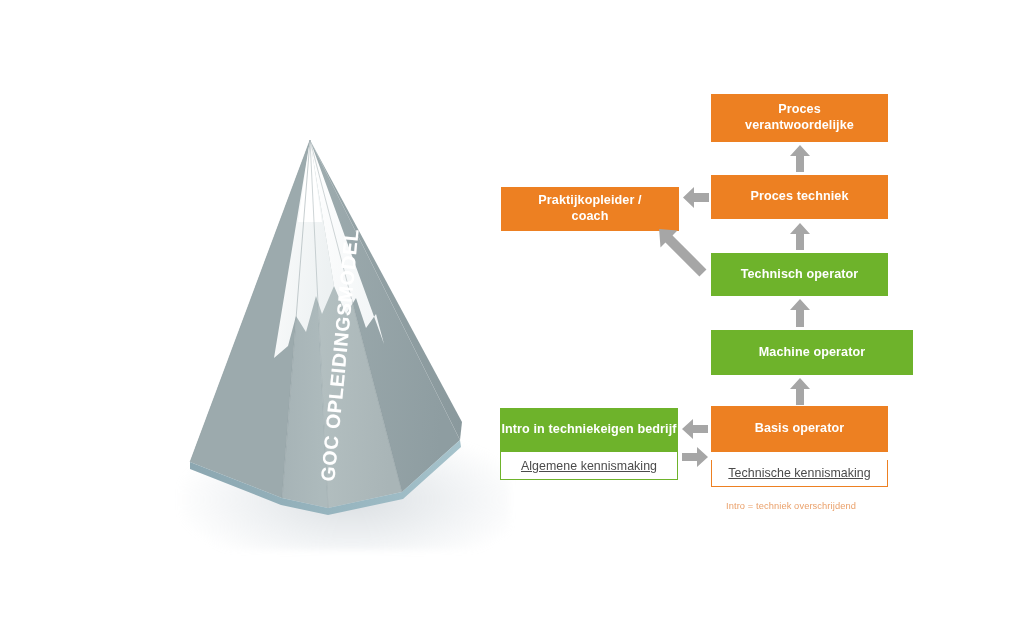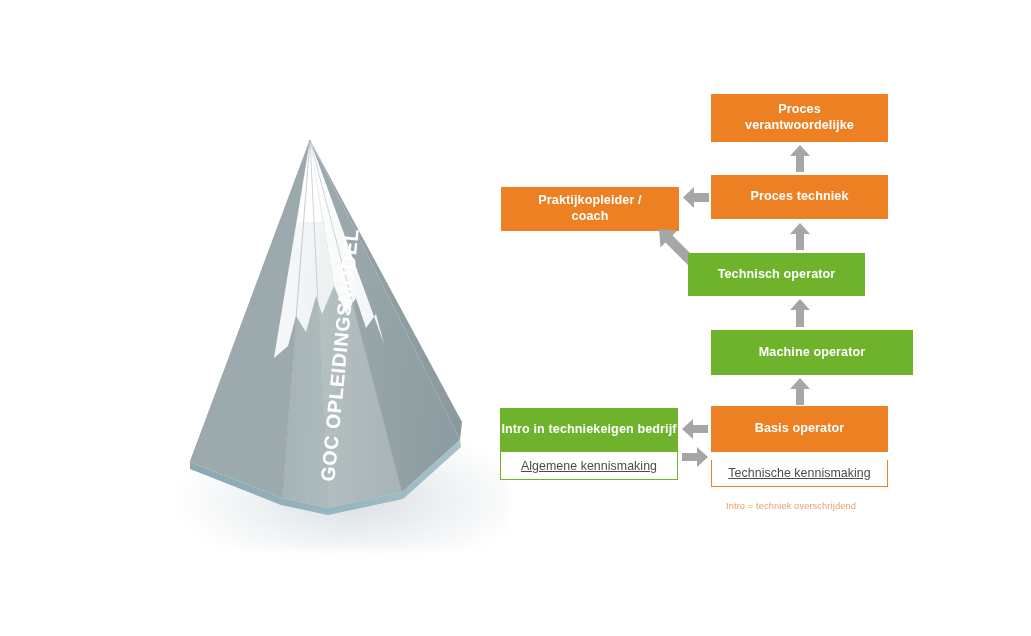--- a/index.html
+++ b/index.html
@@ -217,21 +217,21 @@
     <svg class="arrow" style="left:789px; top:223px;" width="22" height="27">
       <polygon points="11,0 21,11 15,11 15,27 7,27 7,11 1,11" fill="#A6A6A6"></polygon>
     </svg>
 
     <svg class="arrow" style="left:650px; top:222px;" width="62" height="58">
       <g transform="rotate(-45 31 29)">
         <polygon points="31,-2 43,12 36,12 36,60 26,60 26,12 19,12" fill="#A6A6A6"></polygon>
       </g>
     </svg>
 
-    <div class="node green" style="left:688px; top:253px; width:177px; height:43px;">
+    <div class="node green" style="left:711px; top:253px; width:177px; height:43px;">
       <span>Technisch operator</span>
     </div>
 
     <svg class="arrow" style="left:789px; top:299px;" width="22" height="28">
       <polygon points="11,0 21,11 15,11 15,28 7,28 7,11 1,11" fill="#A6A6A6"></polygon>
     </svg>
 
     <div class="node green" style="left:711px; top:330px; width:202px; height:45px;">
       <span>Machine operator</span>
     </div>

